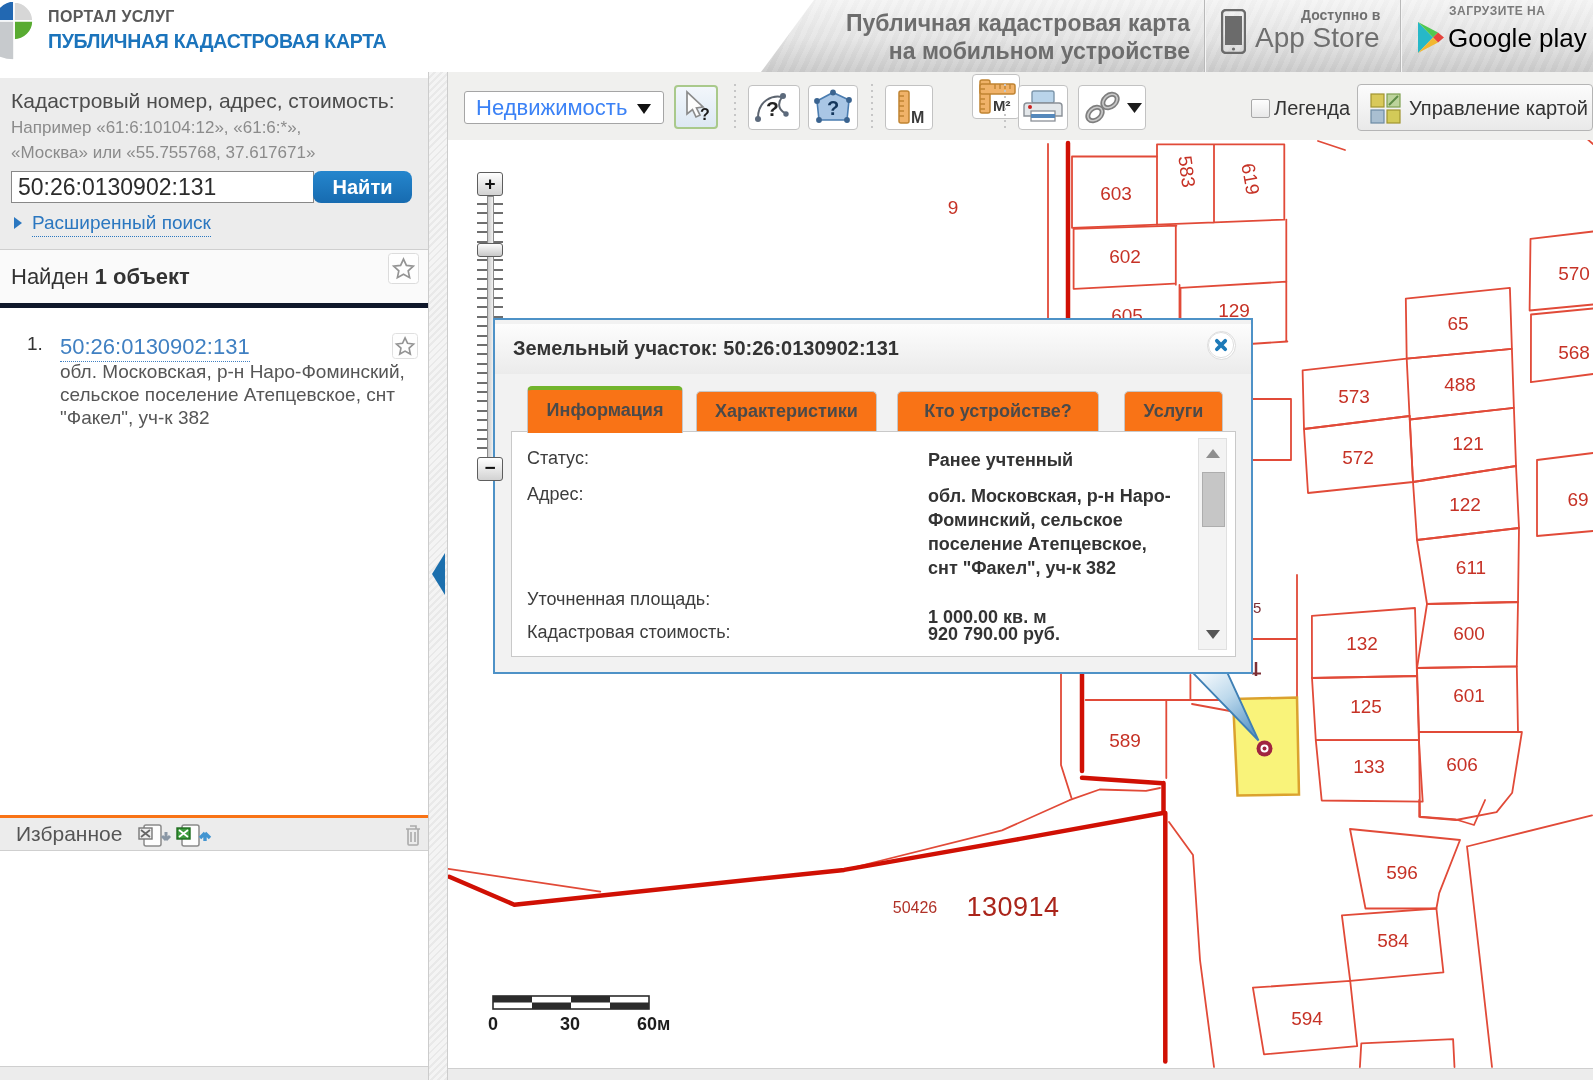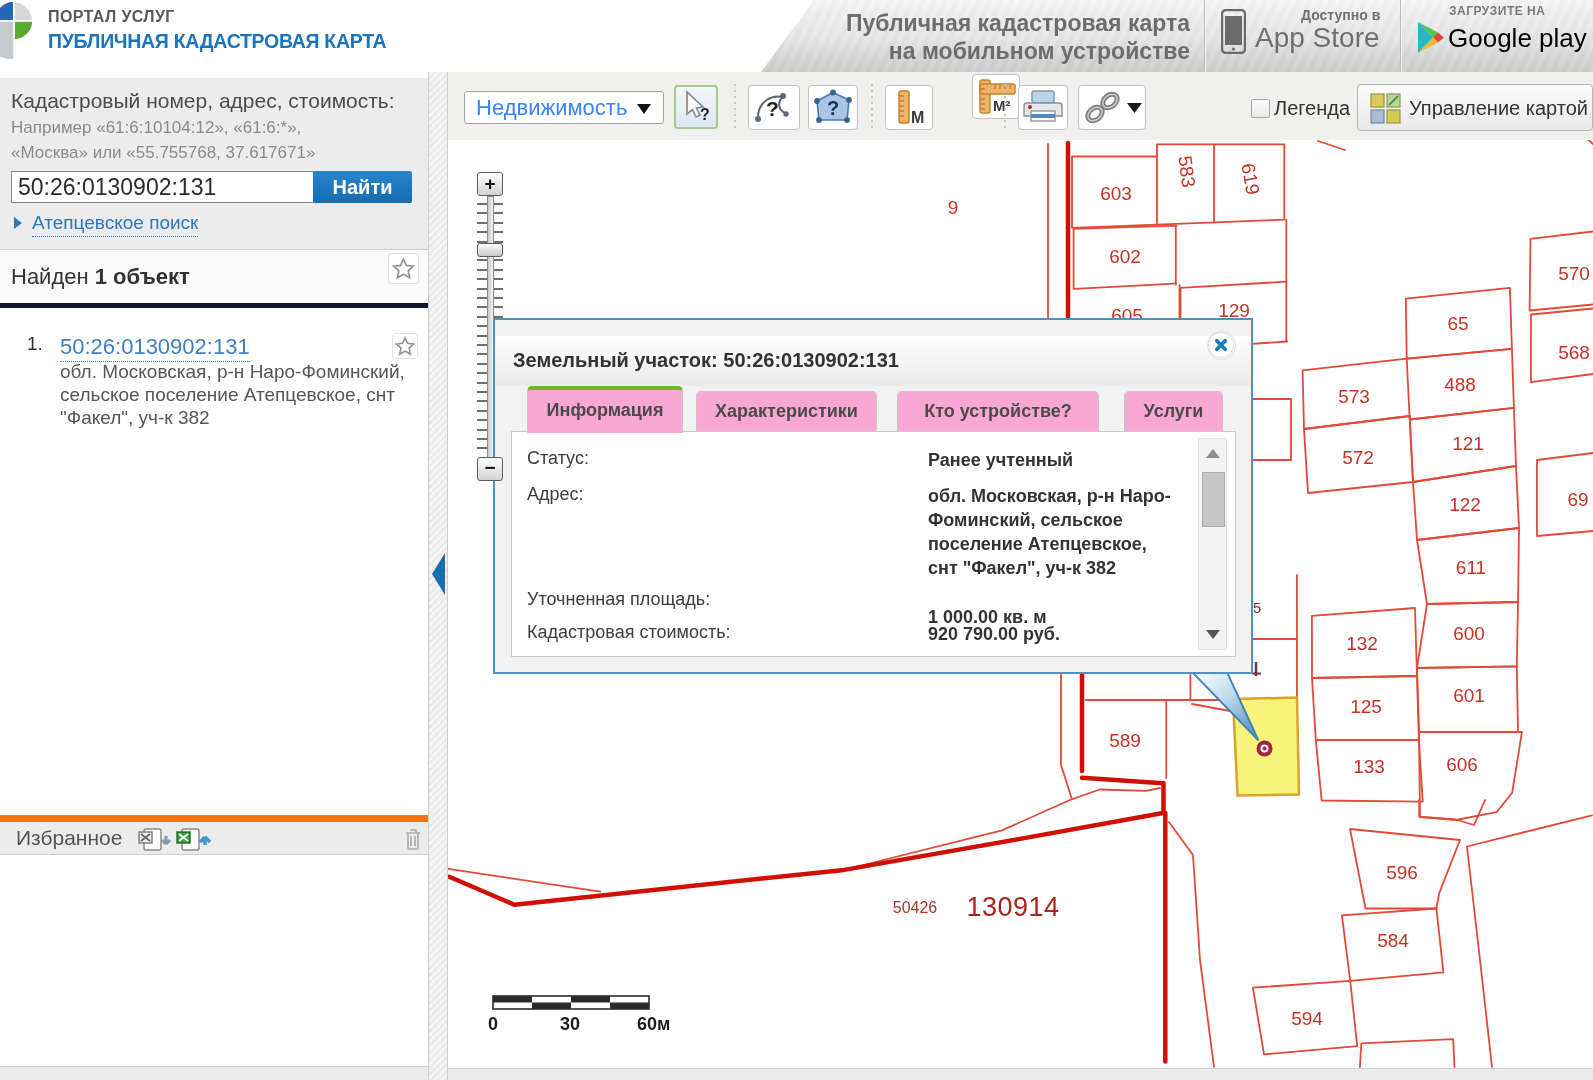--- a/index.html
+++ b/index.html
@@ -20,30 +20,30 @@
   #logotxt1{position:absolute;left:48px;top:8px;font-size:16px;font-weight:bold;color:#595959;letter-spacing:.4px;}
   #logotxt2{position:absolute;left:48px;top:30px;font-size:19.5px;font-weight:bold;color:#1b74bc;letter-spacing:-0.3px;}
   
   #sidebar{position:absolute;left:0;top:72px;width:428px;height:994px;background:#fff;}
   #searchpanel{position:absolute;left:0;top:6px;width:428px;height:171px;background:#ececec;border-bottom:1px solid #cfcfcf;}
   #sp-h{position:absolute;left:11px;top:11px;font-size:21px;color:#4c4c4c;}
   #sp-hint{position:absolute;left:11px;top:37px;font-size:17px;color:#8b8b8b;line-height:25px;}
   #sp-input{position:absolute;left:11px;top:93px;width:295px;height:30px;background:#fff;border:1px solid #888;
             font-size:23px;color:#2b2b2b;padding-left:6px;line-height:30px;}
   #sp-btn{position:absolute;left:313px;top:93px;width:99px;height:32px;background:linear-gradient(#2586cd,#176bb0);
-          color:#fff;font-weight:bold;font-size:20px;text-align:center;line-height:32px;border-radius:2px;}
+          color:#fff;font-weight:bold;font-size:20px;text-align:center;line-height:32px;border-radius:8px;}
   #sp-link{position:absolute;left:32px;top:134px;font-size:19px;color:#2b77c0;border-bottom:1px dotted #2b77c0;padding-bottom:2px;}
   #sp-arrow{position:absolute;left:14px;top:139px;width:0;height:0;border-left:8px solid #2b77c0;border-top:6px solid transparent;border-bottom:6px solid transparent;}
   #found{position:absolute;left:0;top:178px;width:428px;height:53px;background:#fafafa;border-bottom:5px solid #0f172a;}
   #found span.t{position:absolute;left:11px;top:14px;font-size:22px;color:#333;}
   .starbox{position:absolute;color:#9a9a9a;}
   #res-num{position:absolute;left:27px;top:261px;font-size:19px;color:#333;}
   #res-link{position:absolute;left:60px;top:262px;font-size:22px;color:#4080c2;border-bottom:1px dotted #4080c2;padding-bottom:1px;}
   #res-addr{position:absolute;left:60px;top:288px;font-size:19px;color:#565656;line-height:23px;width:352px;}
-  #favbar{position:absolute;left:0;top:743px;width:428px;height:32px;background:#ececec;border-top:7px solid #f97316;border-bottom:1px solid #cfcfcf;}
+  #favbar{position:absolute;left:0;top:743px;width:428px;height:32px;background:#ececec;border-top:3px solid #f97316;border-bottom:1px solid #cfcfcf;}
   #favbar .t{position:absolute;left:16px;top:4px;font-size:21px;color:#555;}
   #sb-bottom{position:absolute;left:0;top:994px;width:428px;height:14px;background:#ececec;border-top:1px solid #cfcfcf;}
   
   #divider{position:absolute;left:428px;top:72px;width:20px;height:1008px;
      background:repeating-linear-gradient(135deg,#f4f4f4 0 3px,#e9e9e9 3px 5px);
      border-left:1px solid #ccc;border-right:1px solid #ccc;box-sizing:border-box;}
   #collapse{position:absolute;left:432px;top:553px;width:0;height:0;
      border-right:13px solid #1c6fad;border-top:21px solid transparent;border-bottom:21px solid transparent;}
   
   #toolbar{position:absolute;left:448px;top:72px;width:1145px;height:68px;background:#f0f0ee;border-bottom:1px solid #d9d9d9;}
@@ -67,24 +67,24 @@
   #zticks{position:absolute;left:477px;top:203px;width:26px;height:254px;z-index:4;
      background:repeating-linear-gradient(180deg,#6e6e6e 0 2px,rgba(0,0,0,0) 2px 9.4px);}
   #ztrack{position:absolute;left:487px;top:196px;width:5px;height:261px;background:linear-gradient(90deg,#c9c9c9,#f2f2f2);
      border:1px solid #8a8a8a;z-index:4;}
   #zthumb{position:absolute;left:477px;top:243px;width:26px;height:14px;background:linear-gradient(#fdfdfd,#c8c8c8);
      border:1px solid #5e5e5e;border-radius:3px;box-sizing:border-box;z-index:5;}
   
   #tail{position:absolute;left:1180px;top:670px;z-index:5;}
   #popup{position:absolute;left:493px;top:318px;width:760px;height:356px;background:#f2f2f2;
      border:2px solid #4e92c7;box-sizing:border-box;z-index:6;}
-  #pp-title{position:absolute;left:0;top:16px;width:100%;height:50px;background:linear-gradient(#fdfdfd,#ebebeb);}
+  #pp-title{position:absolute;left:0;top:4px;width:100%;height:50px;background:linear-gradient(#fdfdfd,#ebebeb);}
   #pp-title .t{position:absolute;left:18px;top:13px;font-size:20px;font-weight:bold;color:#333;}
   #pp-close{position:absolute;right:15px;top:11px;width:27px;height:27px;border:1px solid #dcdcdc;border-radius:50%;background:#fff;}
-  .tab{position:absolute;background:#f9a8d4;border:1px solid #c6c6c6;border-bottom:none;border-radius:5px 5px 0 0;
+  .tab{position:absolute;background:#f97316;border:1px solid #c6c6c6;border-bottom:none;border-radius:5px 5px 0 0;
        box-sizing:border-box;text-align:center;font-size:18px;font-weight:bold;color:#4a4a4a;}
   #tab1{left:32px;top:66px;width:156px;height:47px;border-top:4px solid #72b42c;line-height:40px;z-index:3;}
   .tabi{top:71px;height:40px;line-height:38px;z-index:1;}
   #tab2{left:201px;width:181px;}
   #tab3{left:402px;width:202px;}
   #tab4{left:629px;width:99px;}
   #pp-content{position:absolute;left:16px;top:111px;width:725px;height:226px;background:#fff;border:1px solid #c9c9c9;box-sizing:border-box;z-index:2;}
   .lbl{position:absolute;left:15px;font-size:18px;color:#3d3d3d;}
   .val{position:absolute;left:416px;font-size:18px;font-weight:bold;color:#333;width:248px;line-height:24px;}
   
@@ -128,21 +128,21 @@
 <div class="abs" style="left:1449px;top:4px;font-size:12px;font-weight:bold;color:#7b7b7b;letter-spacing:.5px;">ЗАГРУЗИТЕ НА</div>
 <div class="abs" style="left:1448px;top:23px;font-size:26px;color:#000000;">Google play</div>
 
 <div id="sidebar">
   <div id="searchpanel">
     <div id="sp-h">Кадастровый номер, адрес, стоимость:</div>
     <div id="sp-hint">Например «61:6:10104:12», «61:6:*»,<br>«Москва» или «55.755768, 37.617671»</div>
     <div id="sp-input">50:26:0130902:131</div>
     <div id="sp-btn">Найти</div>
     <div id="sp-arrow"></div>
-    <div id="sp-link">Атепцевское поиск</div>
+    <div id="sp-link">Расширенный поиск</div>
   </div>
   <div id="found">
     <span class="t">Найден <b>1 объект</b></span>
     <svg class="starbox" style="left:388px;top:3px" width="31" height="31" viewBox="0 0 31 31">
       <rect x="0.5" y="0.5" width="30" height="30" rx="3" fill="#fefefe" stroke="#dcdcdc"></rect>
       <g transform="translate(3.5,3.5)">
           <path d="M12 2.6 L14.9 8.9 L21.8 9.7 L16.7 14.4 L18.1 21.2 L12 17.8 L5.9 21.2 L7.3 14.4 L2.2 9.7 L9.1 8.9 Z" fill="none" stroke="#949494" stroke-width="1.7"></path>
         </g>
     </svg>
   </div>

